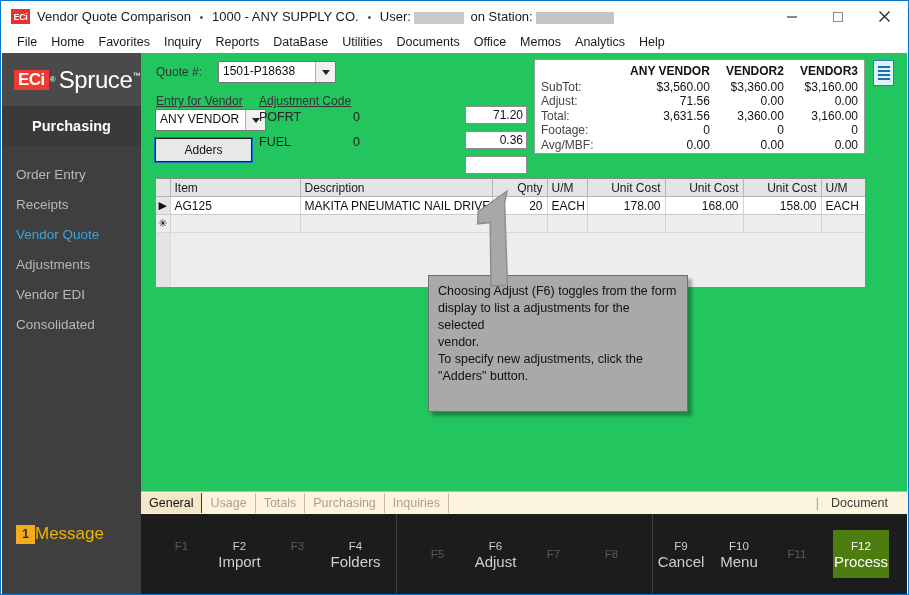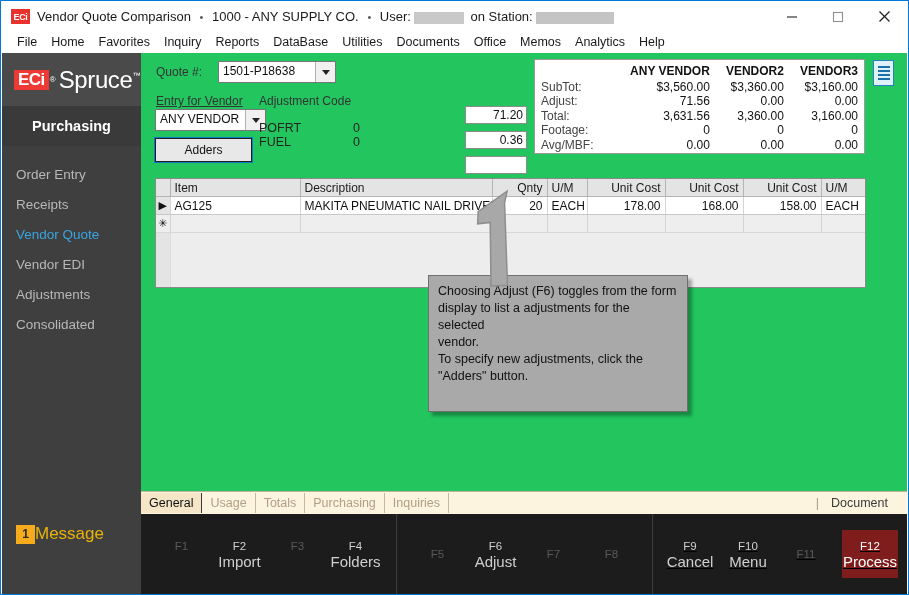--- a/index.html
+++ b/index.html
@@ -169,41 +169,41 @@
     border-right: 4px solid transparent;
     border-top: 5px solid #222;
   }
 
   .entry-vendor-label {
     position: absolute; left: 15px; top: 41px;
     font-size: 12px; color:#333; text-decoration: underline;
   }
   .adj-code-label {
     position: absolute; left: 118px; top: 41px;
-    font-size: 12px; color:#333; 
+    font-size: 12px; color:#333; text-decoration: underline;
   }
   .vendor-combo {
     position: absolute; left: 14px; top: 56px;
   }
   .vendor-combo .combo-val { min-width: 78px; }
 
   .adders-btn {
     position: absolute; left: 14px; top: 85px;
     width: 95px; height: 22px;
     background: #e8e8e8;
     border: 1px solid #1f1f1f;
     outline: 1px solid #1077c4;
     font-size: 12px; color:#111;
     display:flex; align-items:center; justify-content:center;
   }
 
   .adj-row { position: absolute; font-size: 12.5px; color: #222; }
   .adj-name { left: 118px; }
   .adj-zero { left: 212px; }
-  .r-pofrt { top: 68px; }
+  .r-pofrt { top: 57px; }
   .r-fuel  { top: 82px; }
 
   .amt-box {
     position: absolute; left: 324px;
     width: 62px; height: 18px;
     background:#ffffff; border: 1px solid #8c8c8c;
     font-size: 12px; color: #111;
     text-align: right;
     padding: 1px 3px 0 0;
     box-sizing: border-box;
@@ -341,21 +341,21 @@
     width: 56px;
     display: flex; flex-direction: column; align-items: center; justify-content: center;
     height: 100%;
     color: #cfcfcf;
   }
   .fnkey .k { font-size: 11.5px; line-height: 15px; }
   .fnkey .n { font-size: 15px; line-height: 15px; }
   .fnkey.dim { color: #5a5a5a; }
   .fnkey.dim .n { visibility: hidden; }
   .fnkey.green {
-    background: #7f1d1d; color: #ffffff;
+    background: #4d7c0f; color: #ffffff;
     height: 48px; width: 56px; align-self: center;
     margin-left: 6px;
   }
 </style>
 </head>
 <body>
 
 <div class="app">
 
   <div class="titlebar">
@@ -417,24 +417,24 @@
       <div class="side-item">
           <span>Order Entry</span>
         </div>
       <div class="side-item">
           <span>Receipts</span>
         </div>
       <div class="side-item active">
           <span>Vendor Quote</span>
         </div>
       <div class="side-item">
+          <span>Adjustments</span>
+        </div>
+      <div class="side-item">
           <span>Vendor EDI</span>
-        </div>
-      <div class="side-item">
-          <span>Adjustments</span>
         </div>
       <div class="side-item">
           <span>Consolidated</span>
         </div>
     </div>
     <div class="message-row">
       <div class="msg-badge">1</div>
       <div class="msg-label">Message</div>
     </div>
   </div>
@@ -634,21 +634,21 @@
         </div>
       <div class="fnkey dim">
           <span class="k">F7</span>
           <span class="n"></span>
         </div>
       <div class="fnkey dim">
           <span class="k">F8</span>
           <span class="n"></span>
         </div>
     </div>
-    <div class="fngroup" style="flex:1; justify-content:center; gap:2px;text-decoration:underline;">
+    <div class="fngroup" style="flex:1; justify-content:flex-start; gap:2px;">
       <div class="fnkey">
           <span class="k">F9</span>
           <span class="n">Cancel</span>
         </div>
       <div class="fnkey">
           <span class="k">F10</span>
           <span class="n">Menu</span>
         </div>
       <div class="fnkey dim">
           <span class="k">F11</span>

